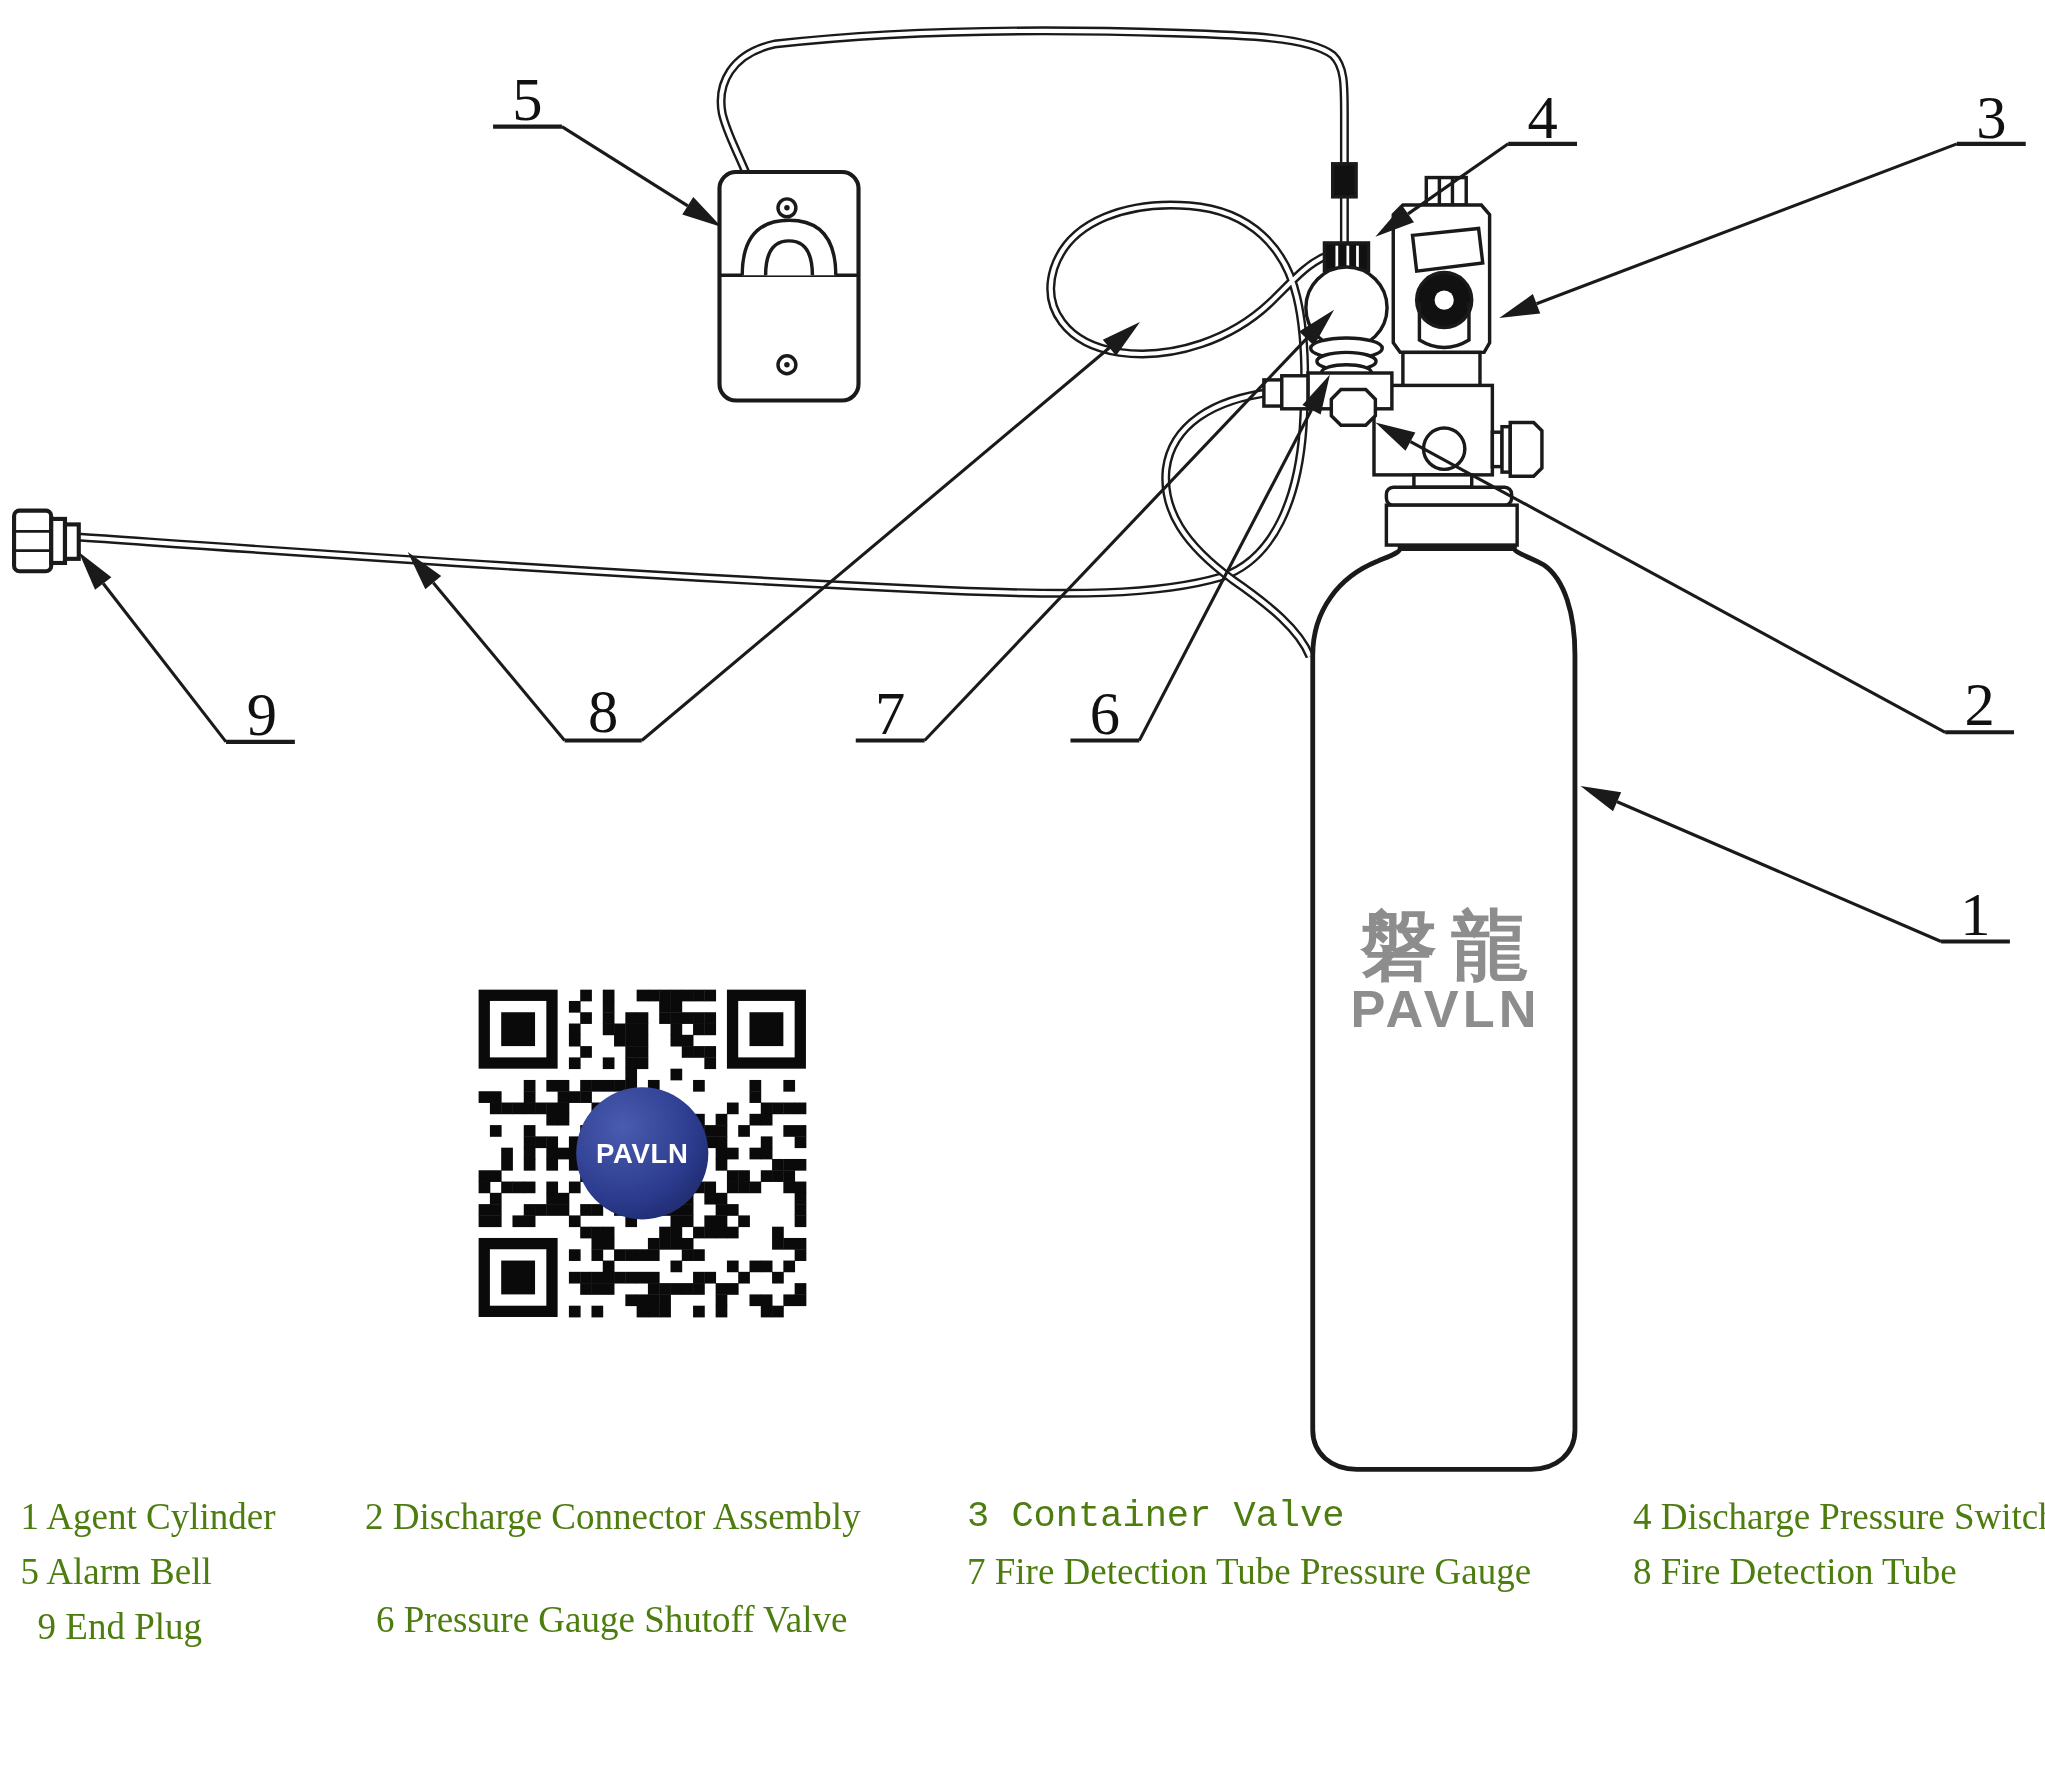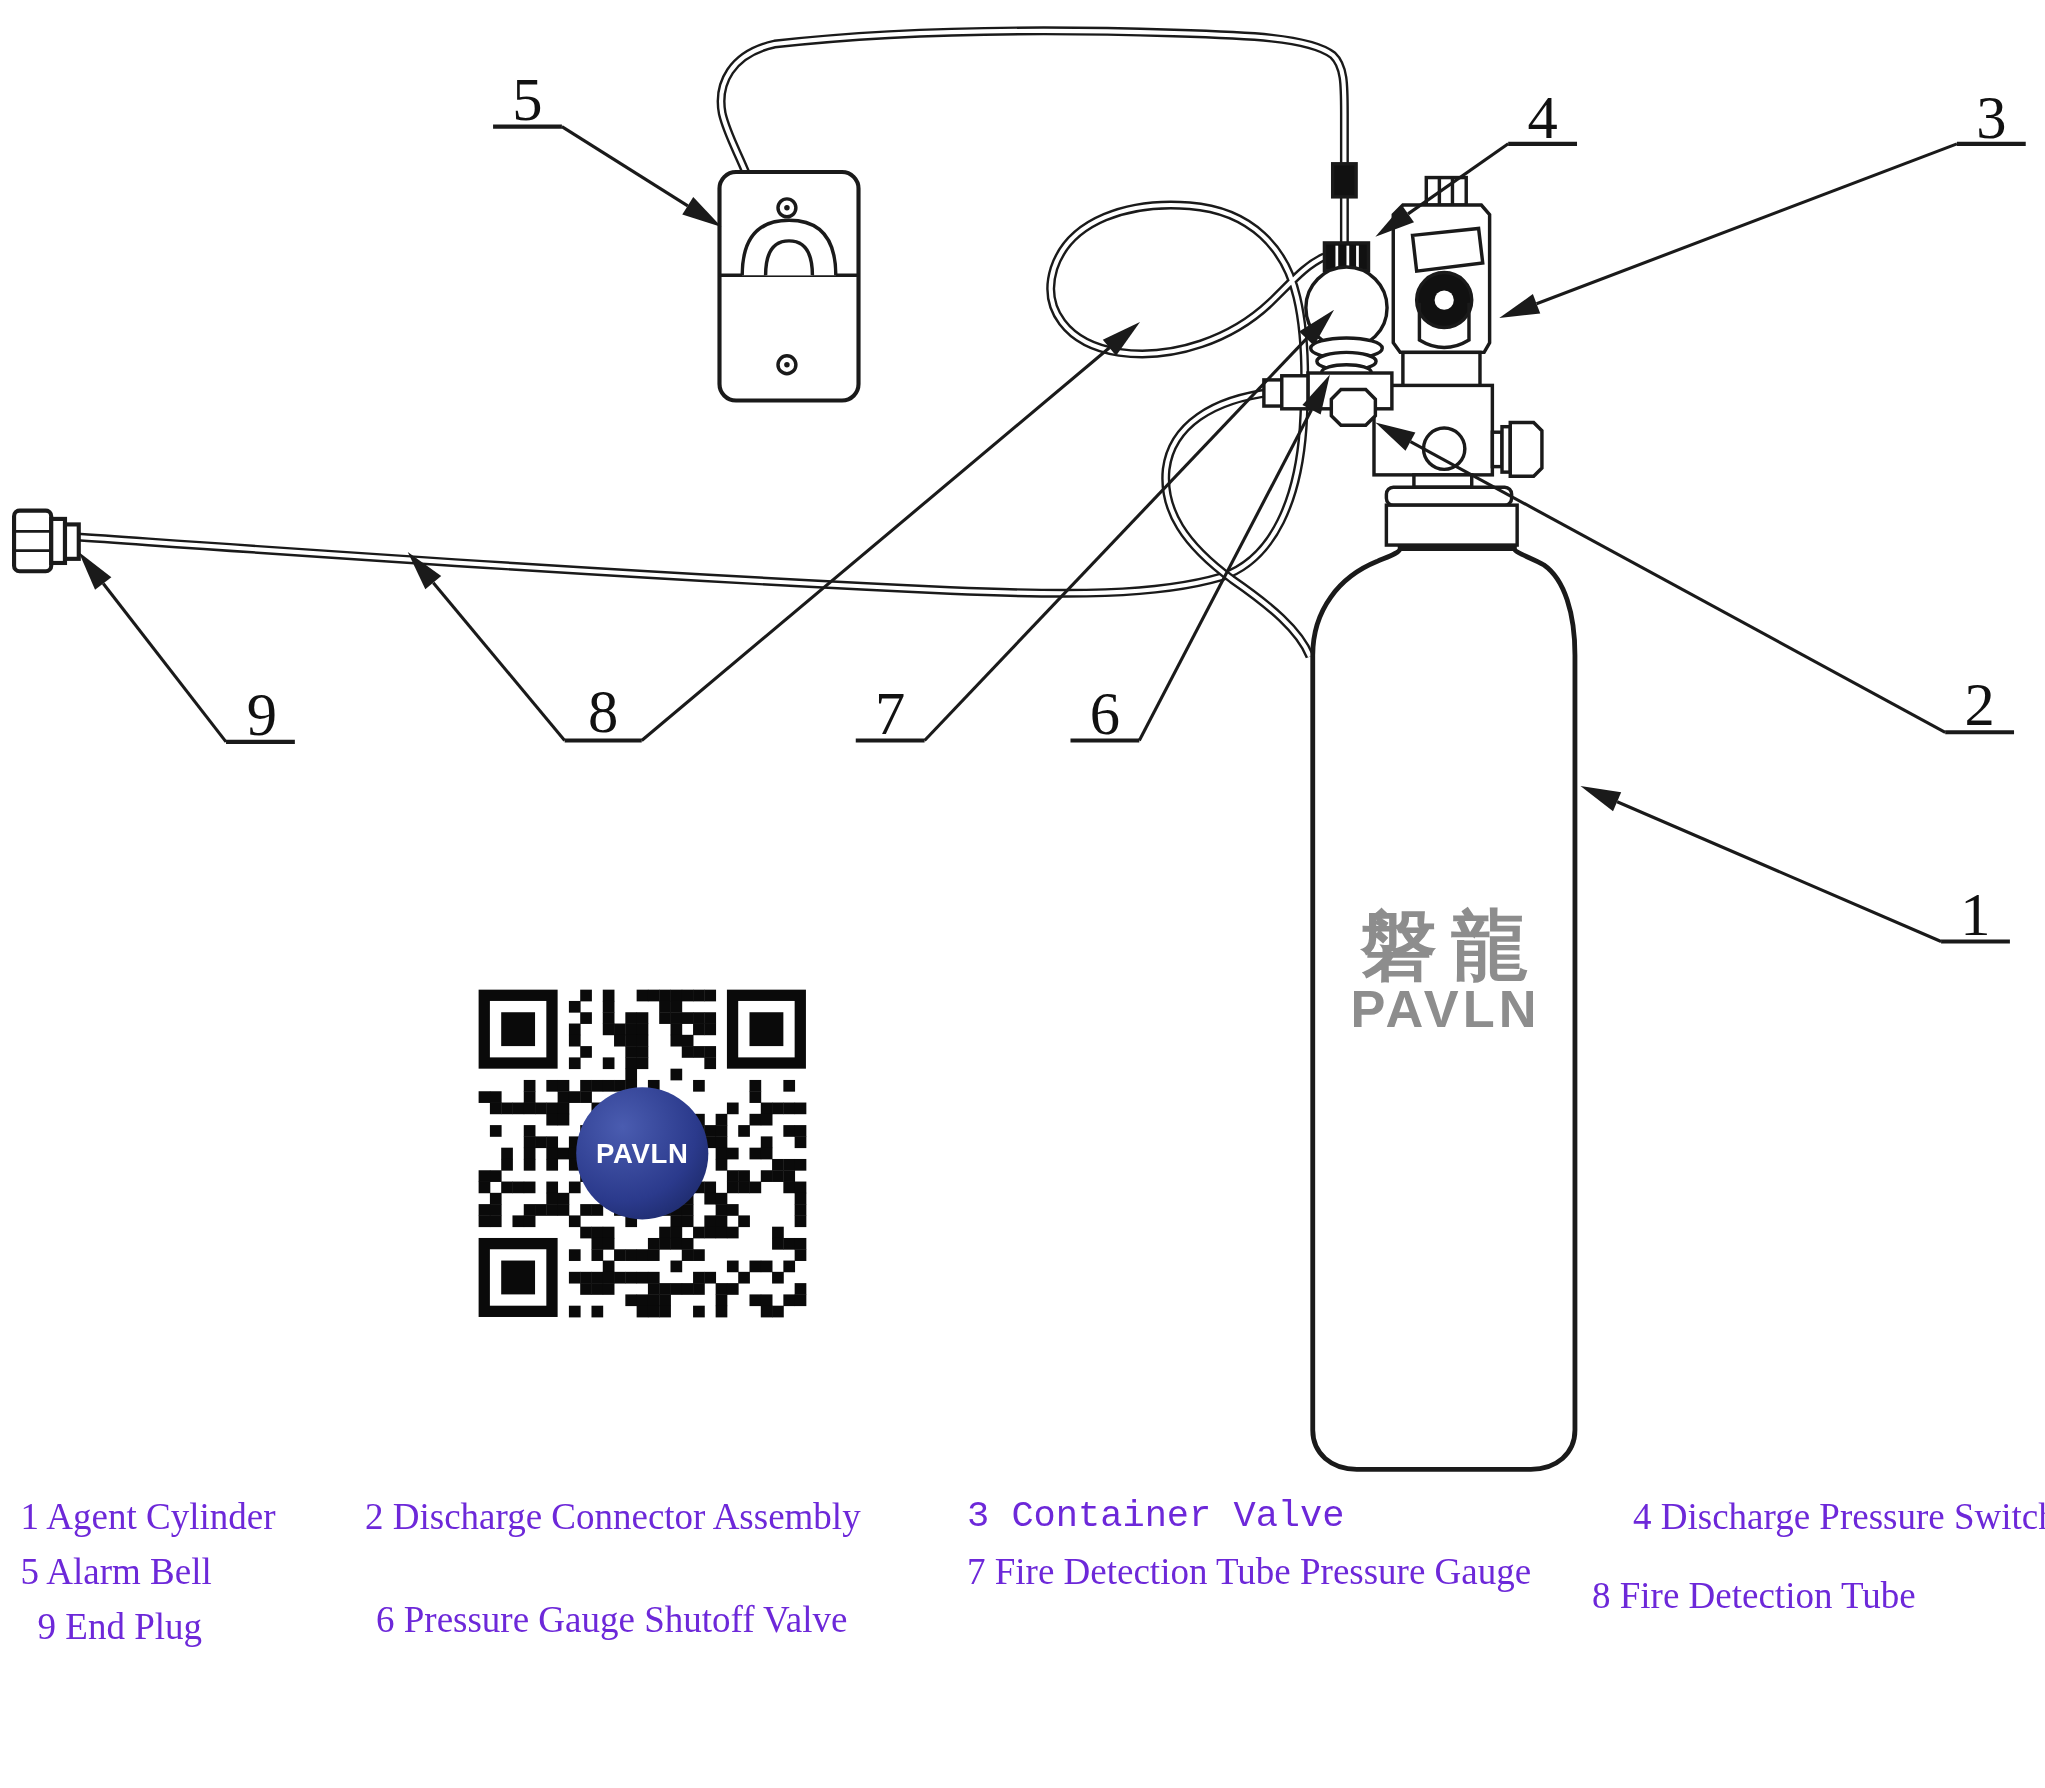--- a/index.html
+++ b/index.html
@@ -1,20 +1,20 @@
 <!DOCTYPE html>
 <html style="font-size:11px"><head>
 <meta charset="utf-8">
 <style>
   html,body{margin:0;padding:0;background:#ffffff;}
   #stage{position:relative;width:2046px;height:1788px;background:#ffffff;overflow:hidden;
          font-family:"Liberation Serif", serif;}
   #diagram-svg{position:absolute;left:0;top:0;}
   
-  .legend-item{position:absolute;font-family:"Liberation Serif", serif;font-size:37px;color:#6d28d9;white-space:nowrap;}
+  .legend-item{position:absolute;font-family:"Liberation Serif", serif;font-size:37px;color:#4d7c0f;white-space:nowrap;}
   
   #main-title{position:absolute;left:0;top:1700px;width:100%;text-align:center;
               font-family:"Liberation Sans", sans-serif;font-weight:700;font-size:49px;
               color:#757575;letter-spacing:2.8px;white-space:nowrap;}
   #main-title .formula{letter-spacing:6.9px;}
   #main-title sub{font-size:32px;vertical-align:-12.4px;letter-spacing:1.4px;}
   
   .num-label{font-family:"Liberation Serif", serif;font-size:88px;fill:#111;}
   .brand-cjk{font-family:"Liberation Sans", sans-serif;font-weight:700;font-size:112px;fill:#8d8d8d;letter-spacing:20px;}
   .brand-latin{font-family:"Liberation Sans", sans-serif;font-weight:700;font-size:76px;fill:#8d8d8d;letter-spacing:6px;}
@@ -491,18 +491,18 @@
   </svg>
 
   <div id="legend">
       <div class="legend-item" style="left: 20.6px; top: 1495px;">1 Agent Cylinder</div>
       <div class="legend-item" style="left: 365px; top: 1495px;">2 Discharge Connector Assembly</div>
       <div class="legend-item" style="left: 967px; top: 1495px; font-family: Liberation Mono, monospace;">3 Container Valve</div>
       <div class="legend-item" style="left: 1633px; top: 1495px;">4 Discharge Pressure Switch</div>
       <div class="legend-item" style="left: 20.6px; top: 1550px;">5 Alarm Bell</div>
       <div class="legend-item" style="left: 376px; top: 1550px; margin-top: 48px;">6 Pressure Gauge Shutoff Valve</div>
       <div class="legend-item" style="left: 967px; top: 1550px;">7 Fire Detection Tube Pressure Gauge</div>
-      <div class="legend-item" style="left: 1592px; top: 1550px; margin-top: 24px;">8 Fire Detection Tube</div>
+      <div class="legend-item" style="left: 1633px; top: 1550px;">8 Fire Detection Tube</div>
       <div class="legend-item" style="left: 20.6px; top: 1605px; margin-left: 17px;">9 End Plug</div>
     </div>
 
 </div>
 
 
 </body></html>

